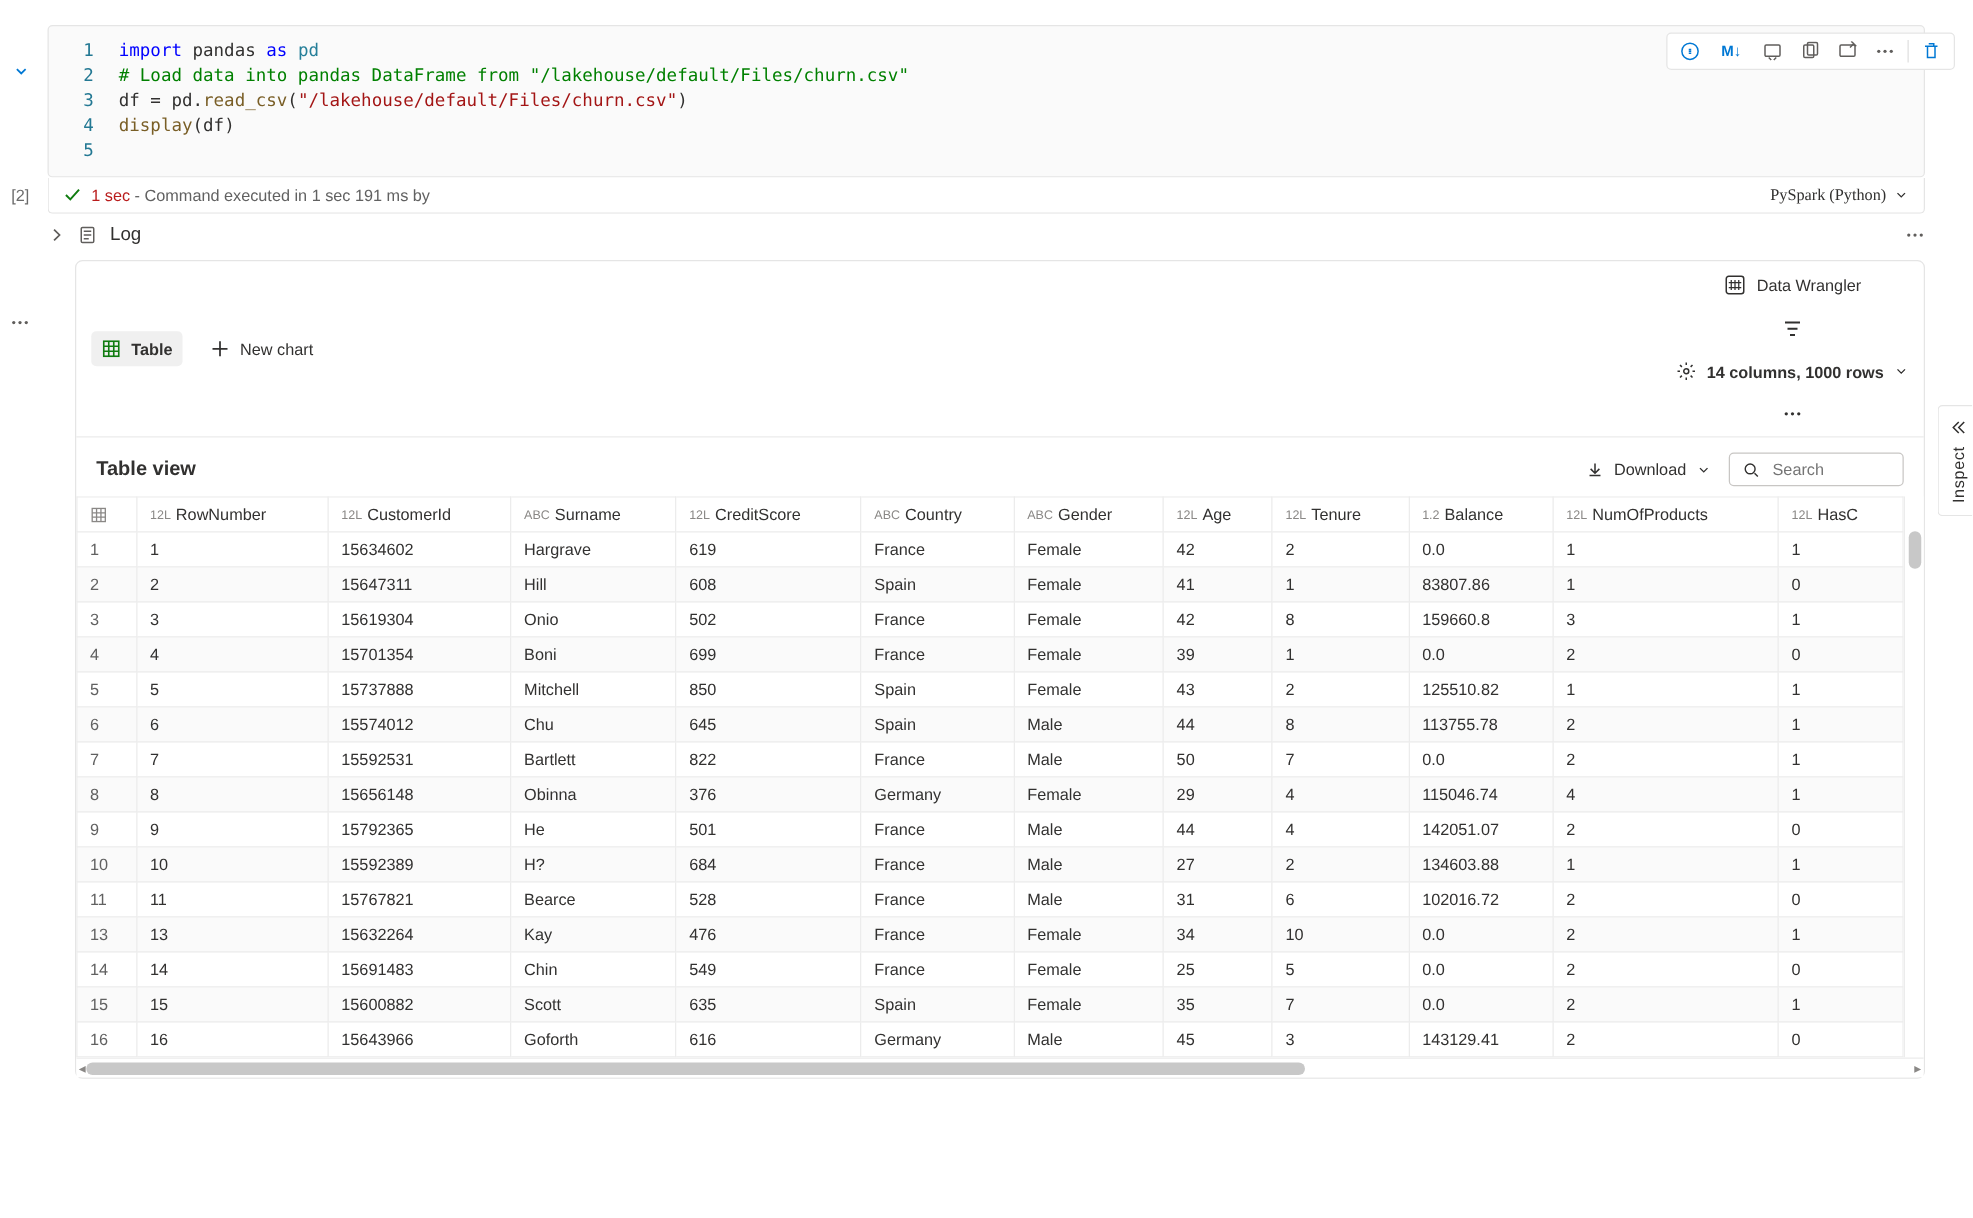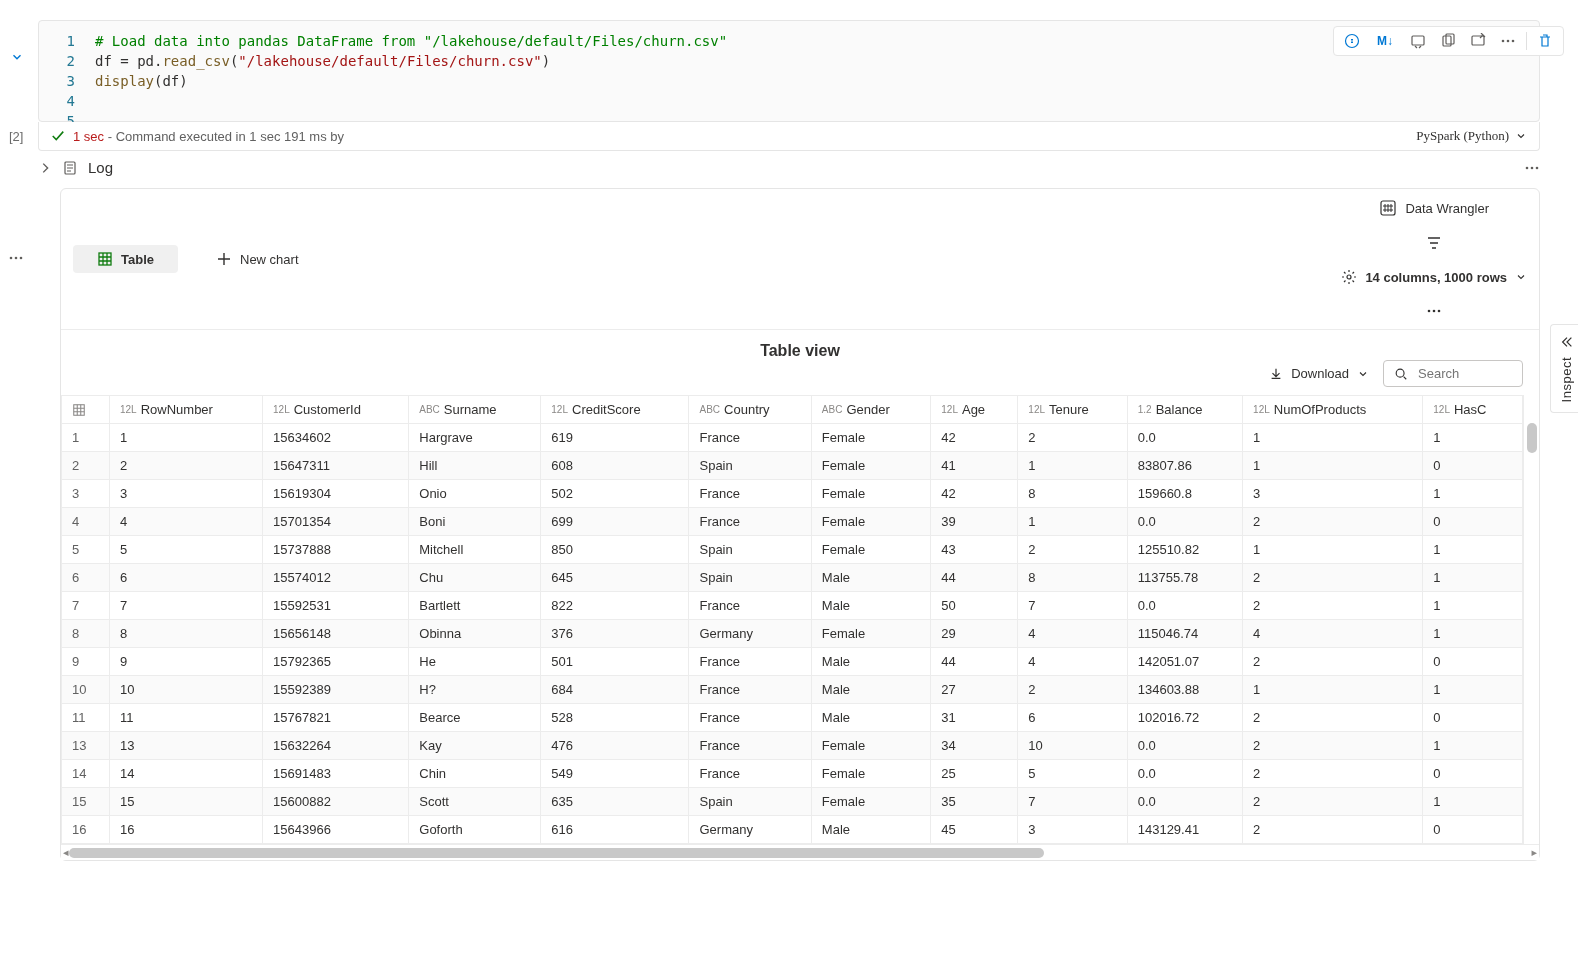--- a/index.html
+++ b/index.html
@@ -37,26 +37,26 @@
 
   
   .log-row { margin: 8px 38px 0 38px; display: flex; align-items: center; gap: 10px; position: relative; }
   .log-chevron { color: #605e5c; cursor: pointer; }
   .log-more { margin-left: auto; color: #605e5c; cursor: pointer; }
   .cell-ellipsis { position: absolute; left: 8px; top: 230px; color: #605e5c; cursor: pointer; }
 
   
   .output { margin: 12px 38px 0 60px; border: 1px solid #e5e5e5; border-radius: 6px; position: relative; }
   .output-tabs { display: flex; align-items: center; padding: 10px 12px; gap: 14px; border-bottom: 1px solid #ececec; }
-  .tab-btn { display: flex; align-items: center; gap: 8px; padding: 6px 24px; border-radius: 4px; cursor: pointer; }
+  .tab-btn { display: flex; align-items: center; gap: 8px; padding: 6px 8px; border-radius: 4px; cursor: pointer; }
   .tab-btn.active { background: #f0f0f0; font-weight: 600; }
   .tab-right { margin-left: auto; display: flex; align-items: center; gap: 18px; flex-direction: column; }
   .lnk { display: flex; align-items: center; gap: 8px; color: #323130; cursor: pointer; }
 
-  .table-header-row { display: flex; align-items: center; padding: 12px 16px 8px 16px; flex-direction: column; }
+  .table-header-row { display: flex; align-items: center; padding: 12px 16px 8px 16px; }
   .tv-title { font-weight: 600; font-size: 16px; }
   .tv-right { margin-left: auto; display: flex; align-items: center; gap: 14px; }
   .search-box { border: 1px solid #c8c6c4; border-radius: 4px; display: flex; align-items: center; padding: 4px 10px; gap: 8px; width: 140px; }
   .search-box input { border: none; outline: none; width: 100%; font-size: 13px; }
 
   
   .grid-wrap { position: relative; overflow: hidden; }
   table.data { border-collapse: collapse; width: 100%; font-size: 13px; }
   table.data th, table.data td { border: 1px solid #ececec; padding: 6px 10px; text-align: left; white-space: nowrap; }
   table.data th { background: #fff; font-weight: 400; color: #323130; }
@@ -128,20 +128,21 @@
         </svg>
     </span>
     <div class="code-cell">
       <div class="gutter">
         <div>1</div>
         <div>2</div>
         <div>3</div>
         <div>4</div>
         <div>5</div>
       </div>
+      <div class="code-line"><span class="kw">import</span><span> pandas </span><span class="kw">as</span><span class="imp"> pd</span></div>
       <div class="code-line com"># Load data into pandas DataFrame from "/lakehouse/default/Files/churn.csv"</div>
       <div class="code-line"><span>df = pd.</span><span class="fn">read_csv</span><span>(</span><span class="str">"/lakehouse/default/Files/churn.csv"</span><span>)</span></div>
       <div class="code-line"><span class="fn">display</span><span>(df)</span></div>
       <div class="code-line">&nbsp;</div>
     </div>
 
     <div class="status-row" style="position:relative">
       <span class="exec-label" style="left:-30px">[2]</span>
       <span class="check">
         <svg width="14" height="14" viewBox="0 0 16 16">

